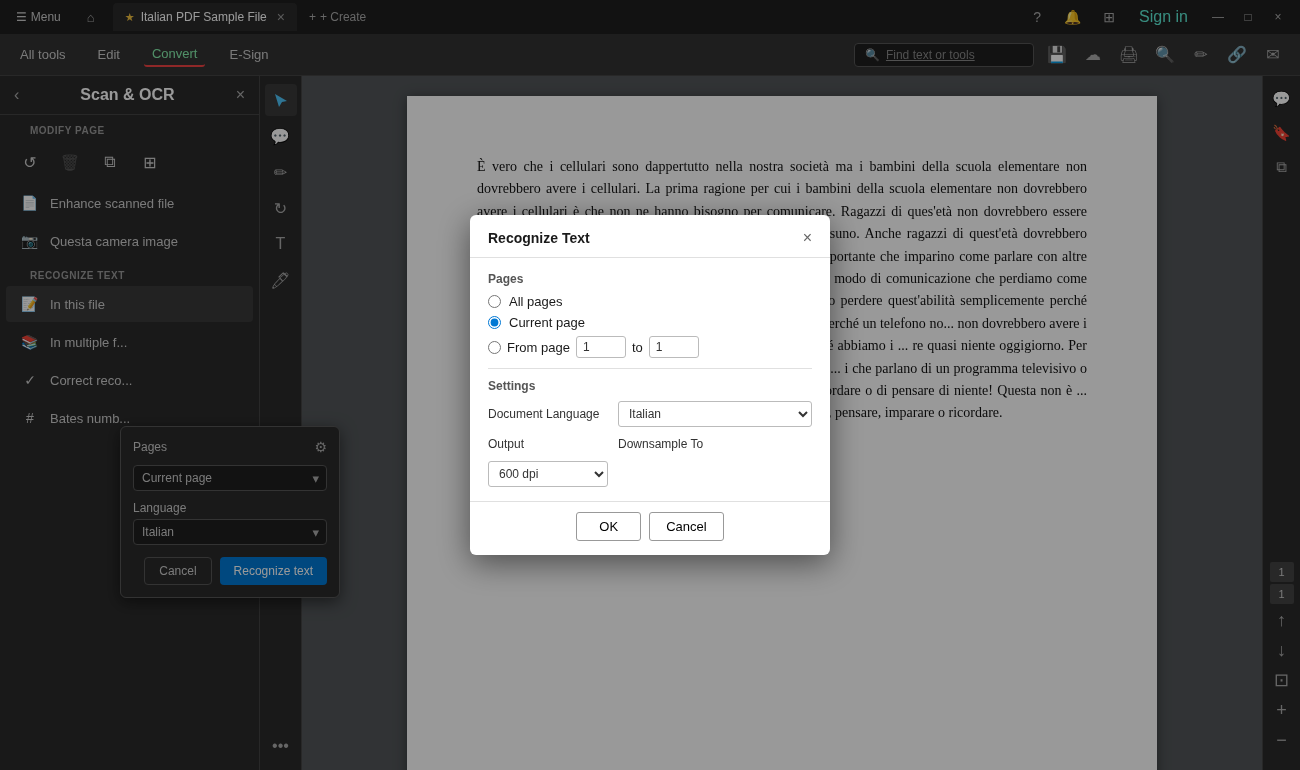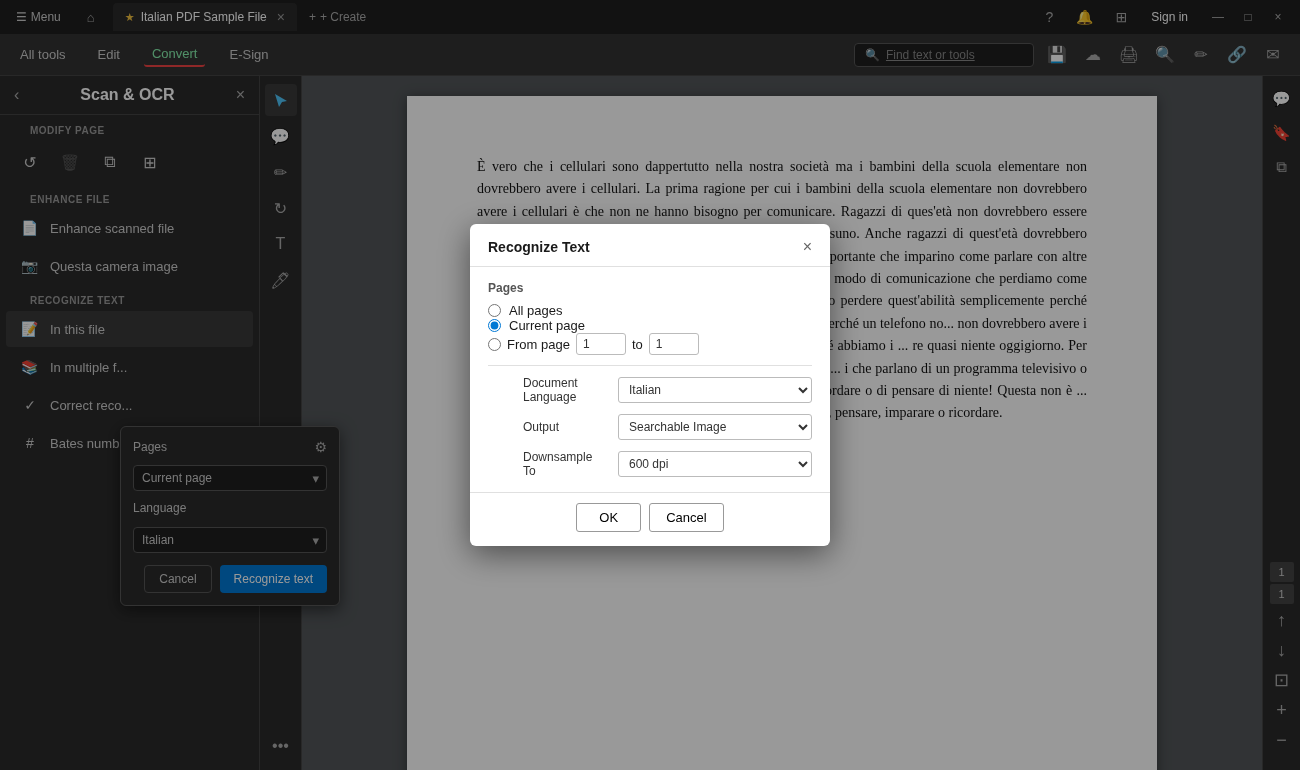--- a/index.html
+++ b/index.html
@@ -67,22 +67,22 @@
       margin-left: auto;
     }
     .titlebar-icon-btn {
       width: 28px; height: 28px;
       display: flex; align-items: center; justify-content: center;
       cursor: pointer; color: #aaa; border-radius: 3px;
       font-size: 14px;
     }
     .sign-in-btn {
       background: transparent;
-      color: #ffffff;
-      font-size: 12px;
+      color: #5eead4;
+      font-size: 16px;
       cursor: pointer;
       padding: 3px 8px;
       border-radius: 3px;
     }
     .window-controls {
       display: flex;
       gap: 2px;
     }
     .win-btn {
       width: 28px; height: 28px;
@@ -261,21 +261,21 @@
       position: absolute;
       right: 8px;
       top: 50%;
       transform: translateY(-50%);
       color: #aaa;
       pointer-events: none;
     }
     .rec-lang-label {
       font-size: 12px;
       color: #ccc;
-      margin-bottom: 12px;
+      margin-bottom: 4px;
     }
     .rec-lang-select-wrapper {
       position: relative;
       margin-bottom: 12px;
     }
     .rec-lang-select {
       width: 100%;
       background: #1e1e1e;
       border: 1px solid #555;
       border-radius: 4px;
@@ -447,20 +447,21 @@
     }
     .modal-section-title {
       font-size: 12px;
       font-weight: 600;
       color: #555;
       margin-bottom: 8px;
     }
     .radio-group {
       display: flex;
       flex-direction: column;
+      gap: 6px;
       margin-bottom: 6px;
     }
     .radio-row {
       display: flex;
       align-items: center;
       gap: 8px;
       font-size: 13px;
     }
     .radio-row input[type=radio] {
       accent-color: #0078d4;
@@ -485,21 +486,20 @@
     }
     .settings-grid {
       display: grid;
       grid-template-columns: 120px 1fr;
       gap: 10px;
       align-items: center;
     }
     .settings-label {
       font-size: 12px;
       color: #333;
-      margin-left: 35px;
     }
     .settings-select {
       width: 100%;
       border: 1px solid #bbb;
       border-radius: 3px;
       padding: 4px 6px;
       font-size: 12px;
       color: #333;
       background: #fff;
       cursor: pointer;
@@ -601,21 +601,20 @@
     </div>
 
     <div class="panel-section-title">MODIFY PAGE</div>
     <div class="panel-icon-row">
       <div class="panel-icon-btn">↺</div>
       <div class="panel-icon-btn disabled">🗑</div>
       <div class="panel-icon-btn">⧉</div>
       <div class="panel-icon-btn">⊞</div>
     </div>
 
-    <div class="panel-section-title">ENHANCE FILE</div>
     <div class="panel-menu-item">
       <div class="panel-menu-icon">📄</div>
       <span>Enhance scanned file</span>
     </div>
     <div class="panel-menu-item">
       <div class="panel-menu-icon">📷</div>
       <span>Questa camera image</span>
     </div>
 
     <div class="panel-section-title">RECOGNIZE TEXT</div>
@@ -718,31 +717,28 @@
         </div>
         <div class="radio-row from-page-row">
           <input type="radio" name="pages" id="fromPage" style="">
           <label for="fromPage">From page</label>
           <input type="text" class="page-input" value="1" style="">
           <span>to</span>
           <input type="text" class="page-input" value="1" style="">
         </div>
       </div>
       <hr class="modal-divider">
+      <div class="modal-section-title">Settings</div>
       <div class="settings-grid">
         <span class="settings-label">Document Language</span>
         <select class="settings-select">
           <option>Italian</option>
           <option>English</option>
         </select>
         <span class="settings-label">Output</span>
-        <select class="settings-select">
-          <option>Searchable Image</option>
-          <option>Editable Text</option>
-        </select>
         <span class="settings-label">Downsample To</span>
         <select class="settings-select">
           <option>600 dpi</option>
           <option>300 dpi</option>
           <option>72 dpi</option>
         </select>
       </div>
     </div>
     <div class="modal-footer">
       <button class="modal-ok-btn">OK</button>

